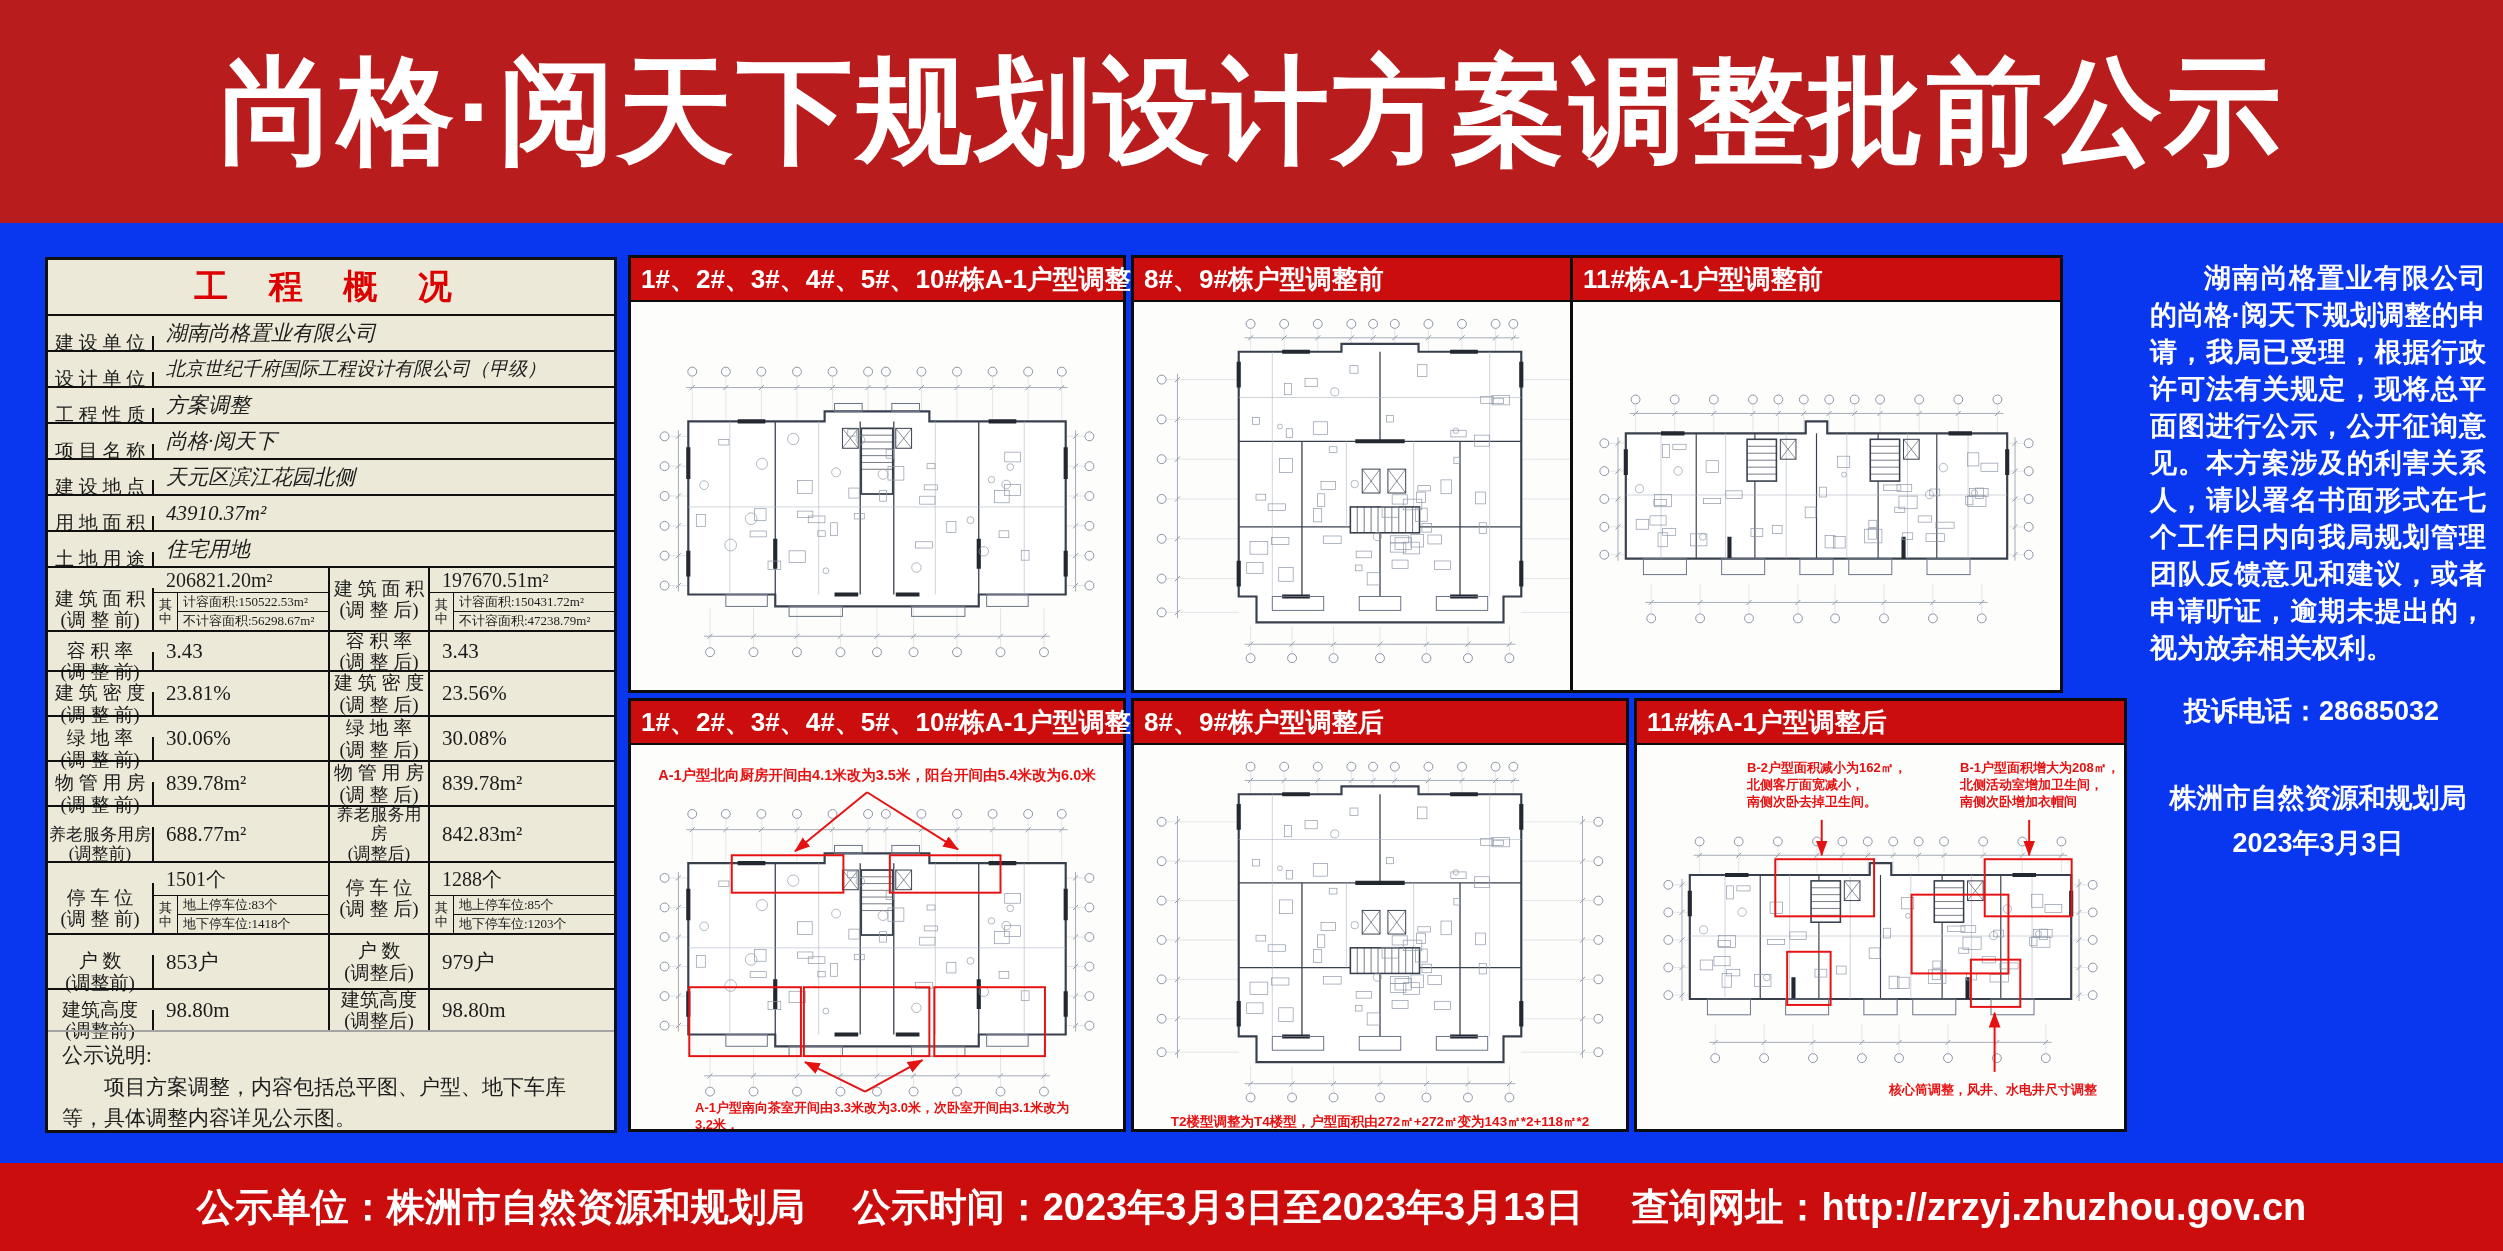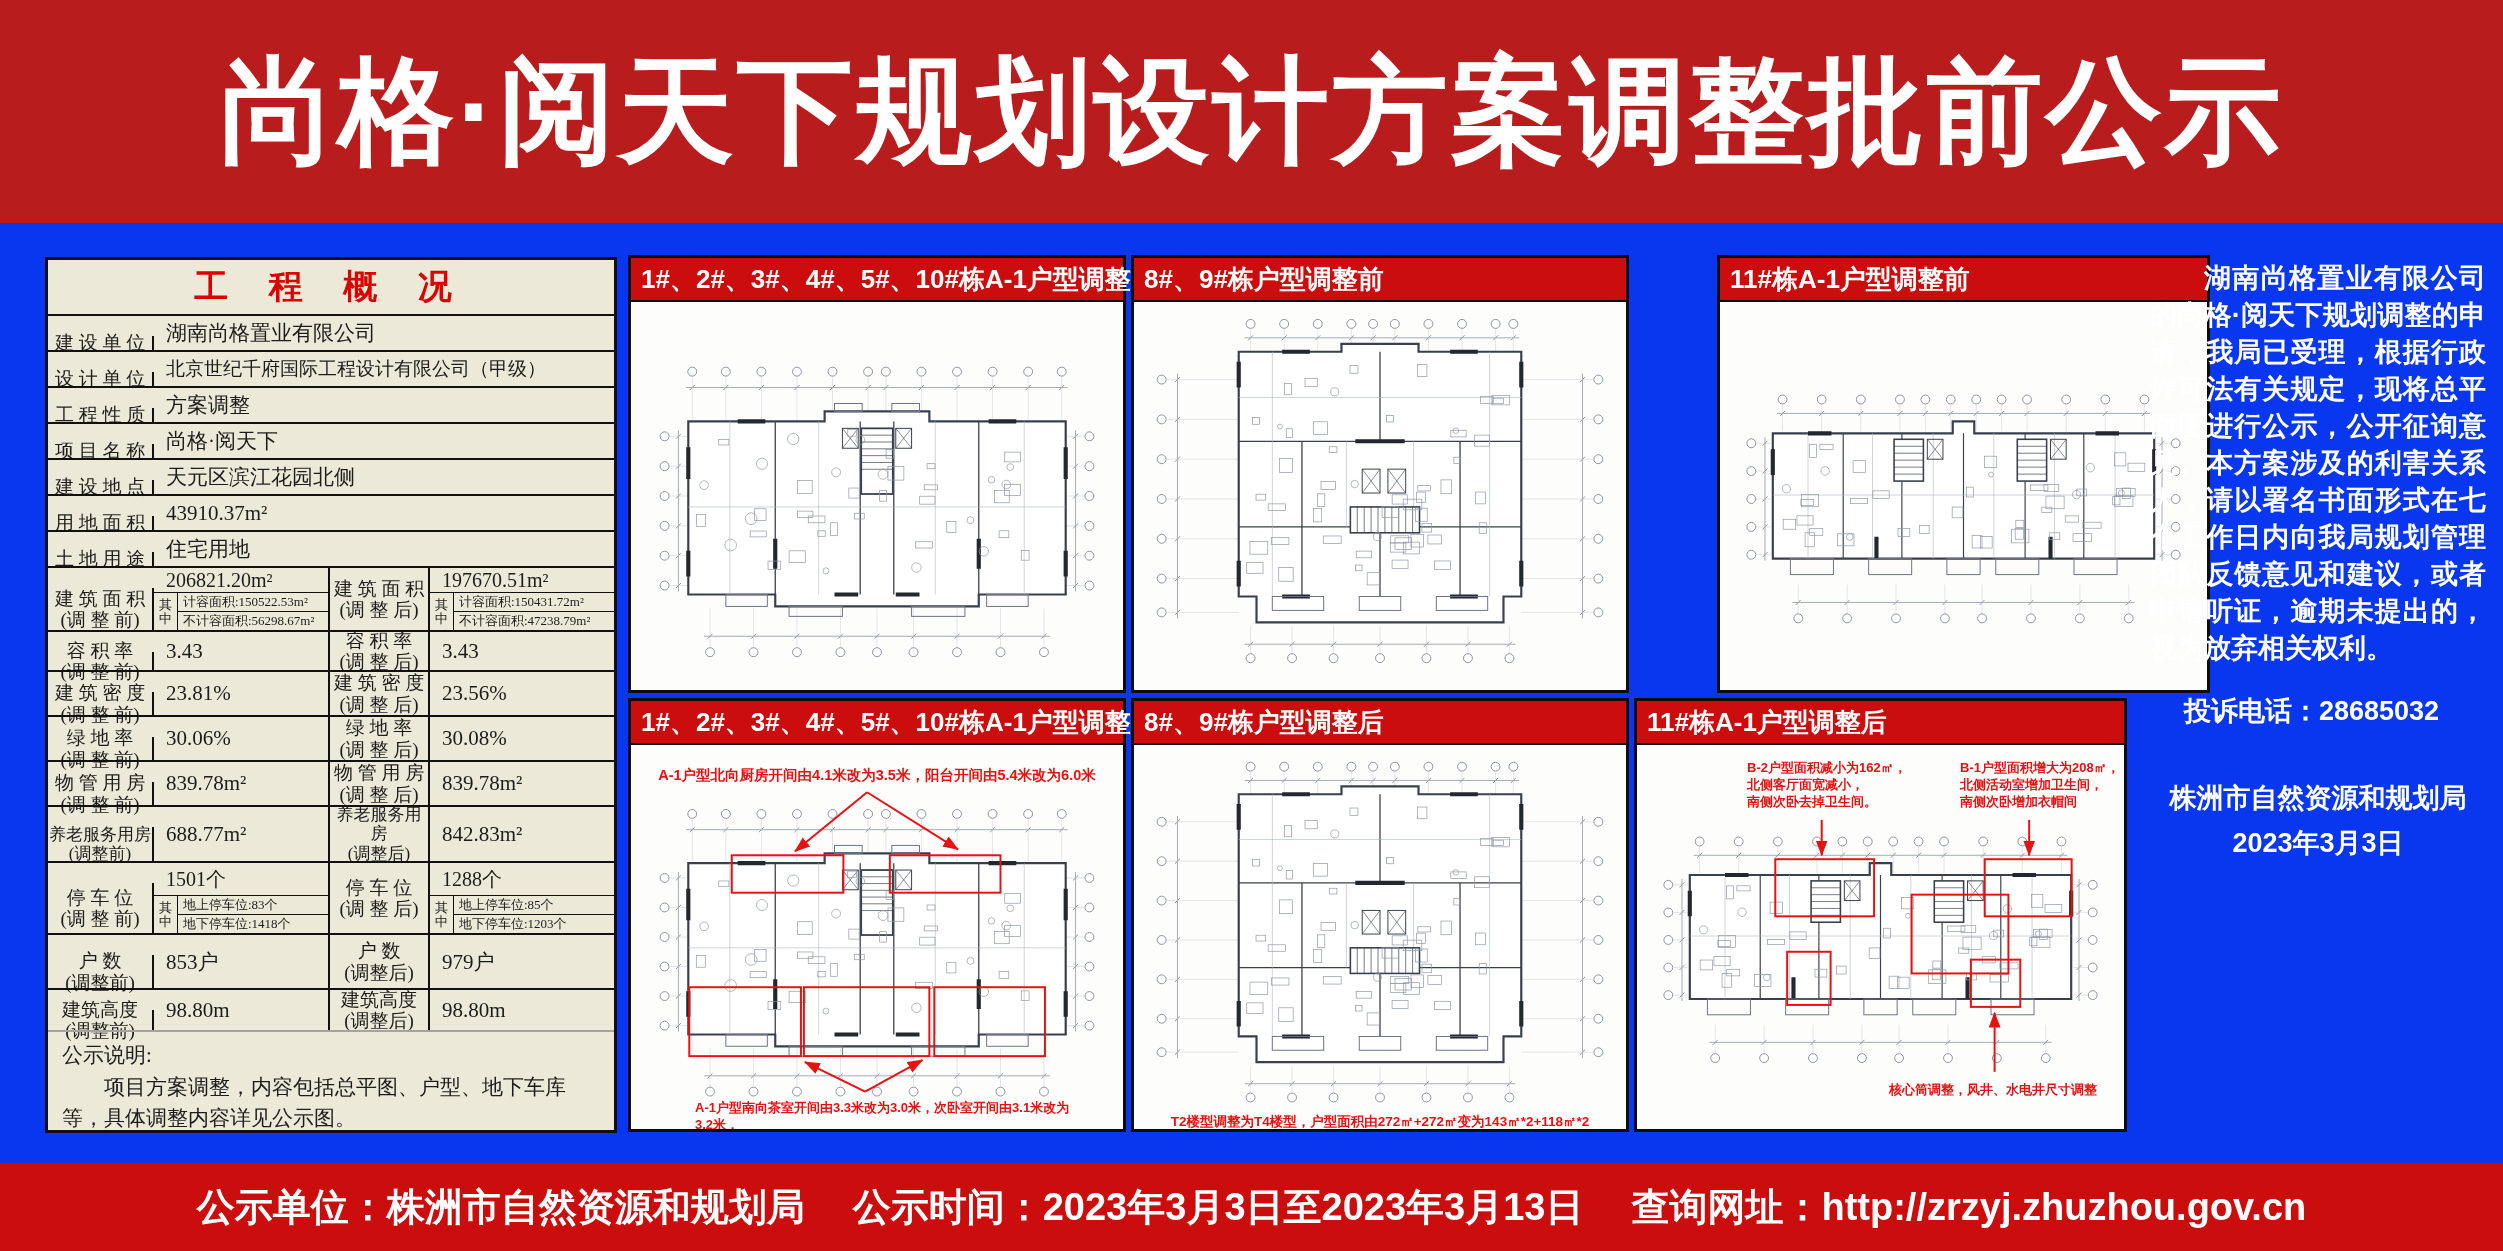--- a/index.html
+++ b/index.html
@@ -15,21 +15,21 @@
   
   .ot{position:absolute;left:45px;top:257px;width:572px;height:876px;background:#ece9d8;
       border:3px solid #101010;display:flex;flex-direction:column;color:#1c1c1c;
       font-family:"Liberation Serif",serif;box-sizing:border-box;}
   .trow{display:flex;border-top:2px solid #101010;box-sizing:border-box;flex:0 0 auto;}
   .trow:first-child{border-top:none;}
   .ttitle{display:flex;align-items:center;justify-content:center;color:#dd0000;
           font-size:34px;font-weight:bold;letter-spacing:16px;}
   .tl{width:106px;display:flex;align-items:center;justify-content:center;text-align:center;
       font-size:19px;border-right:2px solid #101010;white-space:pre-line;line-height:1.12;box-sizing:border-box;margin-top:20px;}
-  .tv{flex:1;display:flex;align-items:center;padding-left:12px;font-size:21px;}
+  .tv{flex:1;display:flex;align-items:center;padding-left:12px;font-size:21px;font-style:italic;}
   .tv2{width:176px;display:flex;align-items:center;padding-left:12px;font-size:21px;
        border-right:2px solid #101010;box-sizing:border-box;}
   .tl3{width:100px;display:flex;align-items:center;justify-content:center;text-align:center;
        font-size:19px;border-right:2px solid #101010;white-space:pre-line;line-height:1.12;box-sizing:border-box;}
   .tv3{flex:1;display:flex;align-items:center;padding-left:12px;font-size:21px;}
   .acell{display:flex;flex-direction:column;box-sizing:border-box;}
   .acell.c1{width:176px;border-right:2px solid #101010;}
   .acell.c2{flex:1;}
   .abig{height:30px;display:flex;align-items:center;padding-left:12px;font-size:20px;
         border-bottom:1.5px solid #101010;}
@@ -576,21 +576,21 @@
           <rect x="323.8" y="156.0" width="6.1" height="6.5" fill="none" stroke="#8f98a8" stroke-width="0.7"></rect>
           <rect x="310.7" y="178.8" width="10.7" height="13.9" fill="none" stroke="#8f98a8" stroke-width="0.7"></rect>
           <rect x="320.7" y="128.9" width="15.5" height="6.7" fill="none" stroke="#8f98a8" stroke-width="0.7"></rect>
           <rect x="191.6" y="235.2" width="18.1" height="7.6" fill="none" stroke="#8f98a8" stroke-width="0.7"></rect>
           <rect x="287.0" y="63.0" width="9.5" height="11.9" fill="none" stroke="#8f98a8" stroke-width="0.7"></rect>
           <rect x="152.2" y="81.9" width="7.2" height="11.3" fill="none" stroke="#8f98a8" stroke-width="0.7"></rect>
         </svg>
     </div>
   </div>
 
-  <div class="panel" style="left:1717px;top:255px;width:493px;height:438px">
+  <div class="panel" style="left:1570px;top:255px;width:493px;height:438px">
     <div class="phead">
       <span>11#栋A-1户型调整前</span>
     </div>
     <div class="pbody">
       <svg class="plan" viewBox="0 0 498 390" preserveAspectRatio="none">
           <line x1="58" y1="112" x2="440" y2="112" stroke="#8d95a6" stroke-width="0.8"></line>
           <circle cx="64" cy="98" r="4.5" fill="#fff" stroke="#7e8798" stroke-width="0.9"></circle>
           <path d="M61.5 114.5 L66.5 109.5" stroke="#7e8798" stroke-width="0.9"></path>
           <line x1="64" y1="102.5" x2="64" y2="130" stroke="#c9cdd7" stroke-width="0.5"></line>
           <circle cx="104" cy="98" r="4.5" fill="#fff" stroke="#7e8798" stroke-width="0.9"></circle>

